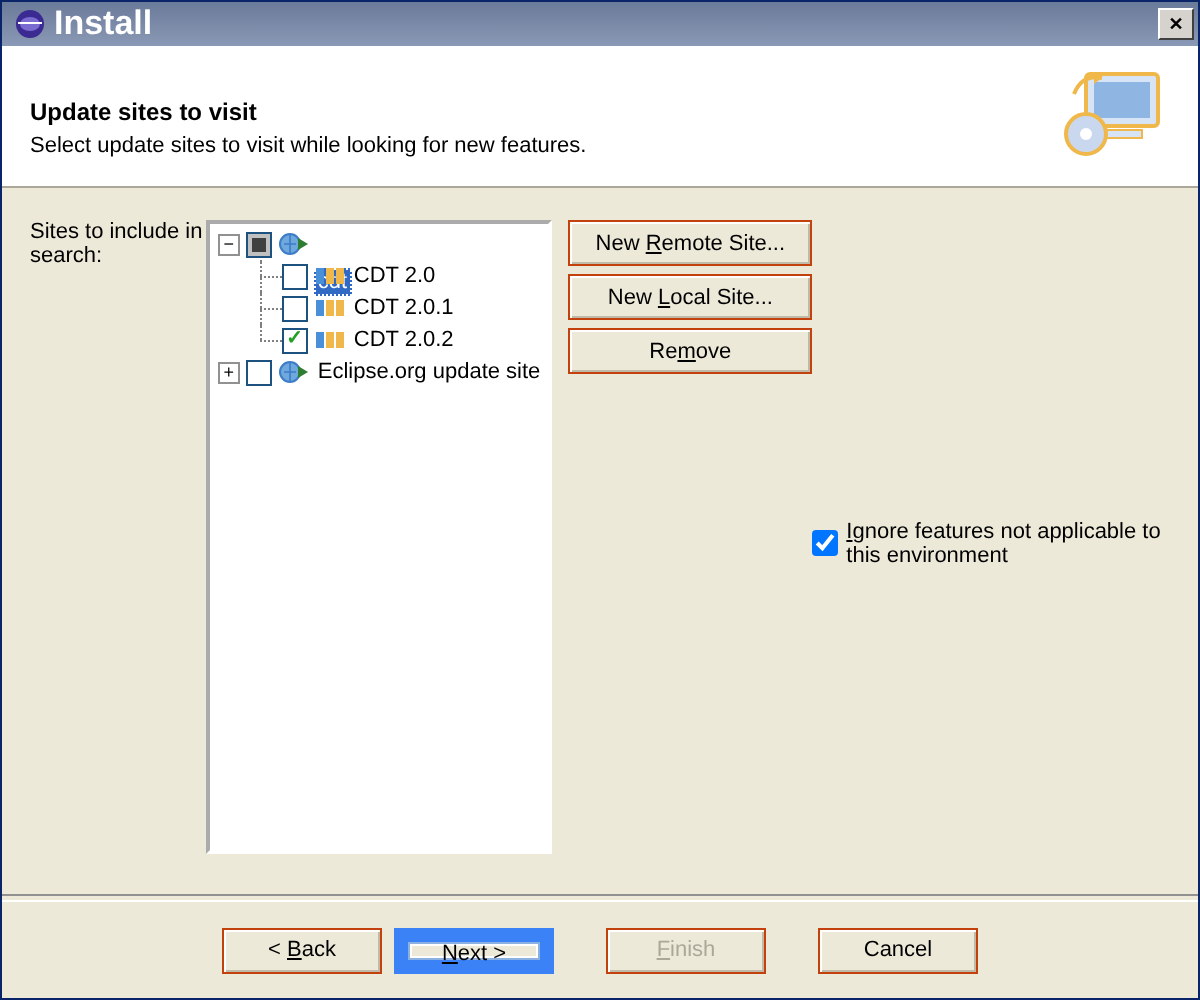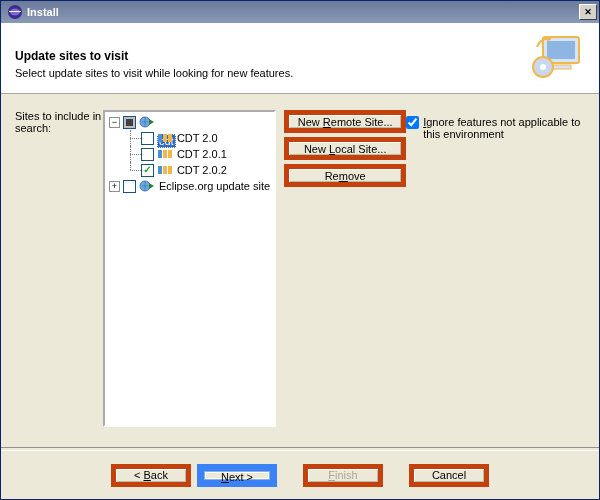--- a/index.html
+++ b/index.html
@@ -22,21 +22,21 @@
   .titlebar {
     height: 22px;
     background: linear-gradient(to bottom, #6a7a99 0%, #8a99b5 100%);
     display: flex; align-items: center;
     padding: 0 2px 0 6px;
     color: #fff;
     font-weight: bold;
     box-sizing: border-box;
   }
   .titlebar .app-icon { width:16px; height:16px; margin-right:4px; display:inline-block;}
-  .titlebar .title { flex: 1; font-size: 11px; }
+  .titlebar .title { flex: 1; font-size: 17px; }
   .titlebar .close {
     width: 18px; height: 16px;
     background: #d6d3ce;
     border: 1px solid #fff;
     border-right-color:#404040; border-bottom-color:#404040;
     color:#000; font-size:9px; line-height:14px; text-align:center;
     box-sizing: border-box;
   }
   
   .header {
@@ -65,21 +65,21 @@
     background: #fff;
     border: 2px inset #fff;
     padding: 2px 2px;
     overflow: auto;
     font-size: 11px;
   }
   .buttons-col { width: 122px; display: flex; flex-direction: column; gap: 4px; }
   .btn {
     height: 23px;
     background: #ece9d8;
-    border: 5px solid #c2410c;
+    border: 1px solid #c2410c;
     font-family: inherit; font-size: 11px;
     cursor: default;
     padding: 0 6px;
     box-shadow: inset 1px 1px 0 #fff, inset -1px -1px 0 #c0bba8;
   }
   .btn .mn { text-decoration: underline; }
   .btn[disabled] { color: #aca899; }
   
   .row { display:flex; align-items:center; height:16px; white-space:nowrap; }
   .twisty { width:11px; height:11px; border:1px solid #919191; margin:0 3px 0 2px; box-sizing:border-box; display:inline-flex; align-items:center; justify-content:center; font-size:9px; line-height:1; color:#000; background:#fff;}
@@ -90,21 +90,21 @@
   .dotspacer.last::before { bottom:8px; }
   .cb { width:13px; height:13px; margin:0 3px 0 0; border:1px solid #1c5180; background:#fff; box-sizing:border-box; display:inline-flex; align-items:center; justify-content:center;}
   .cb.gray { background:#c0c0c0; position:relative;}
   .cb.gray::after { content:""; width:7px; height:7px; background:#404040;}
   .cb.checked::after { content:"✓"; font-size:10px; color:#21a121; font-weight:bold; line-height:1;}
   .site-icon { width:16px; height:16px; margin-right:2px; display:inline-block; }
   .feat-icon { width:16px; height:16px; margin-right:2px; display:inline-flex; align-items:center; justify-content:center;}
   .lbl { padding: 1px 2px; }
   .lbl.sel { background:#316ac5; color:#fff; border:1px dotted #fff; padding:0 1px;margin-top:37px;}
   
-  .ignore-row { margin-top:6px; display:flex; align-items:flex-start; gap:4px;}
+  .ignore-row { margin-top:6px; display:flex; align-items:center; gap:4px;}
   .ignore-row input[type=checkbox] { margin:0;}
   .ignore-row label .mn { text-decoration: underline; }
   
   .divider { height:2px; border-top:1px solid #919191; border-bottom:1px solid #fff; margin: 12px 0 0 0;}
   .footer { height: 48px; display:flex; align-items:center; justify-content:center; gap:6px; padding: 0 12px;}
   .footer .btn { width: 80px; }
   .footer .spacer { width: 14px; }
   .btn.default { border: 7px solid #3b82f6; box-shadow: inset 0 0 0 1px #8ab1e2, inset 0 0 0 2px #fff;}
 </style>
 </head>

